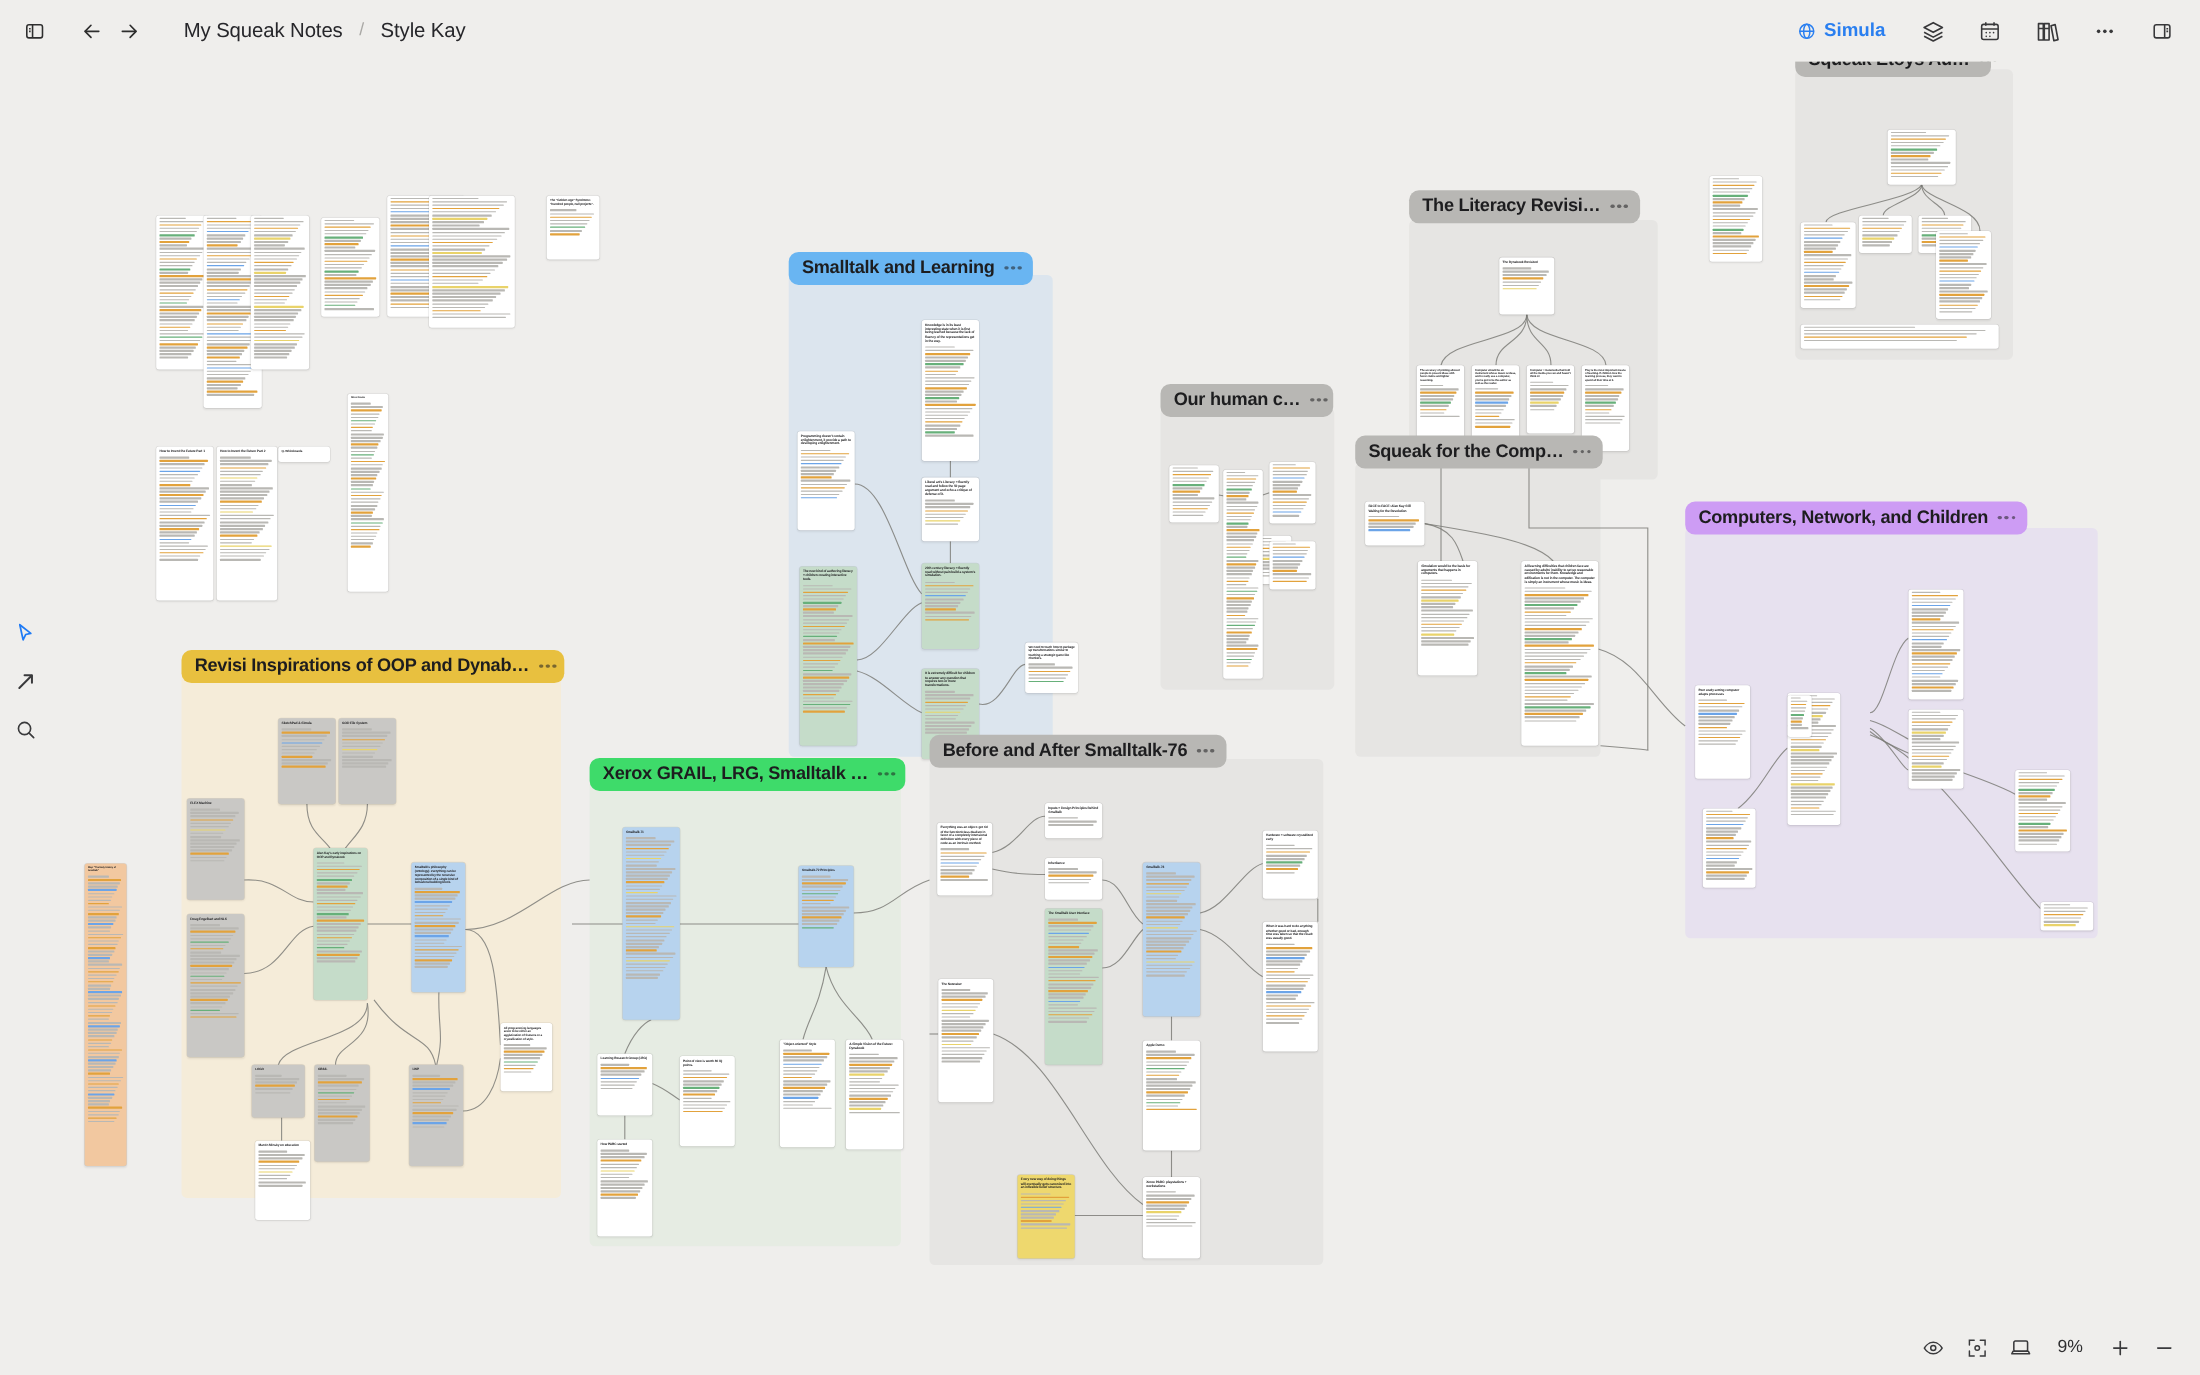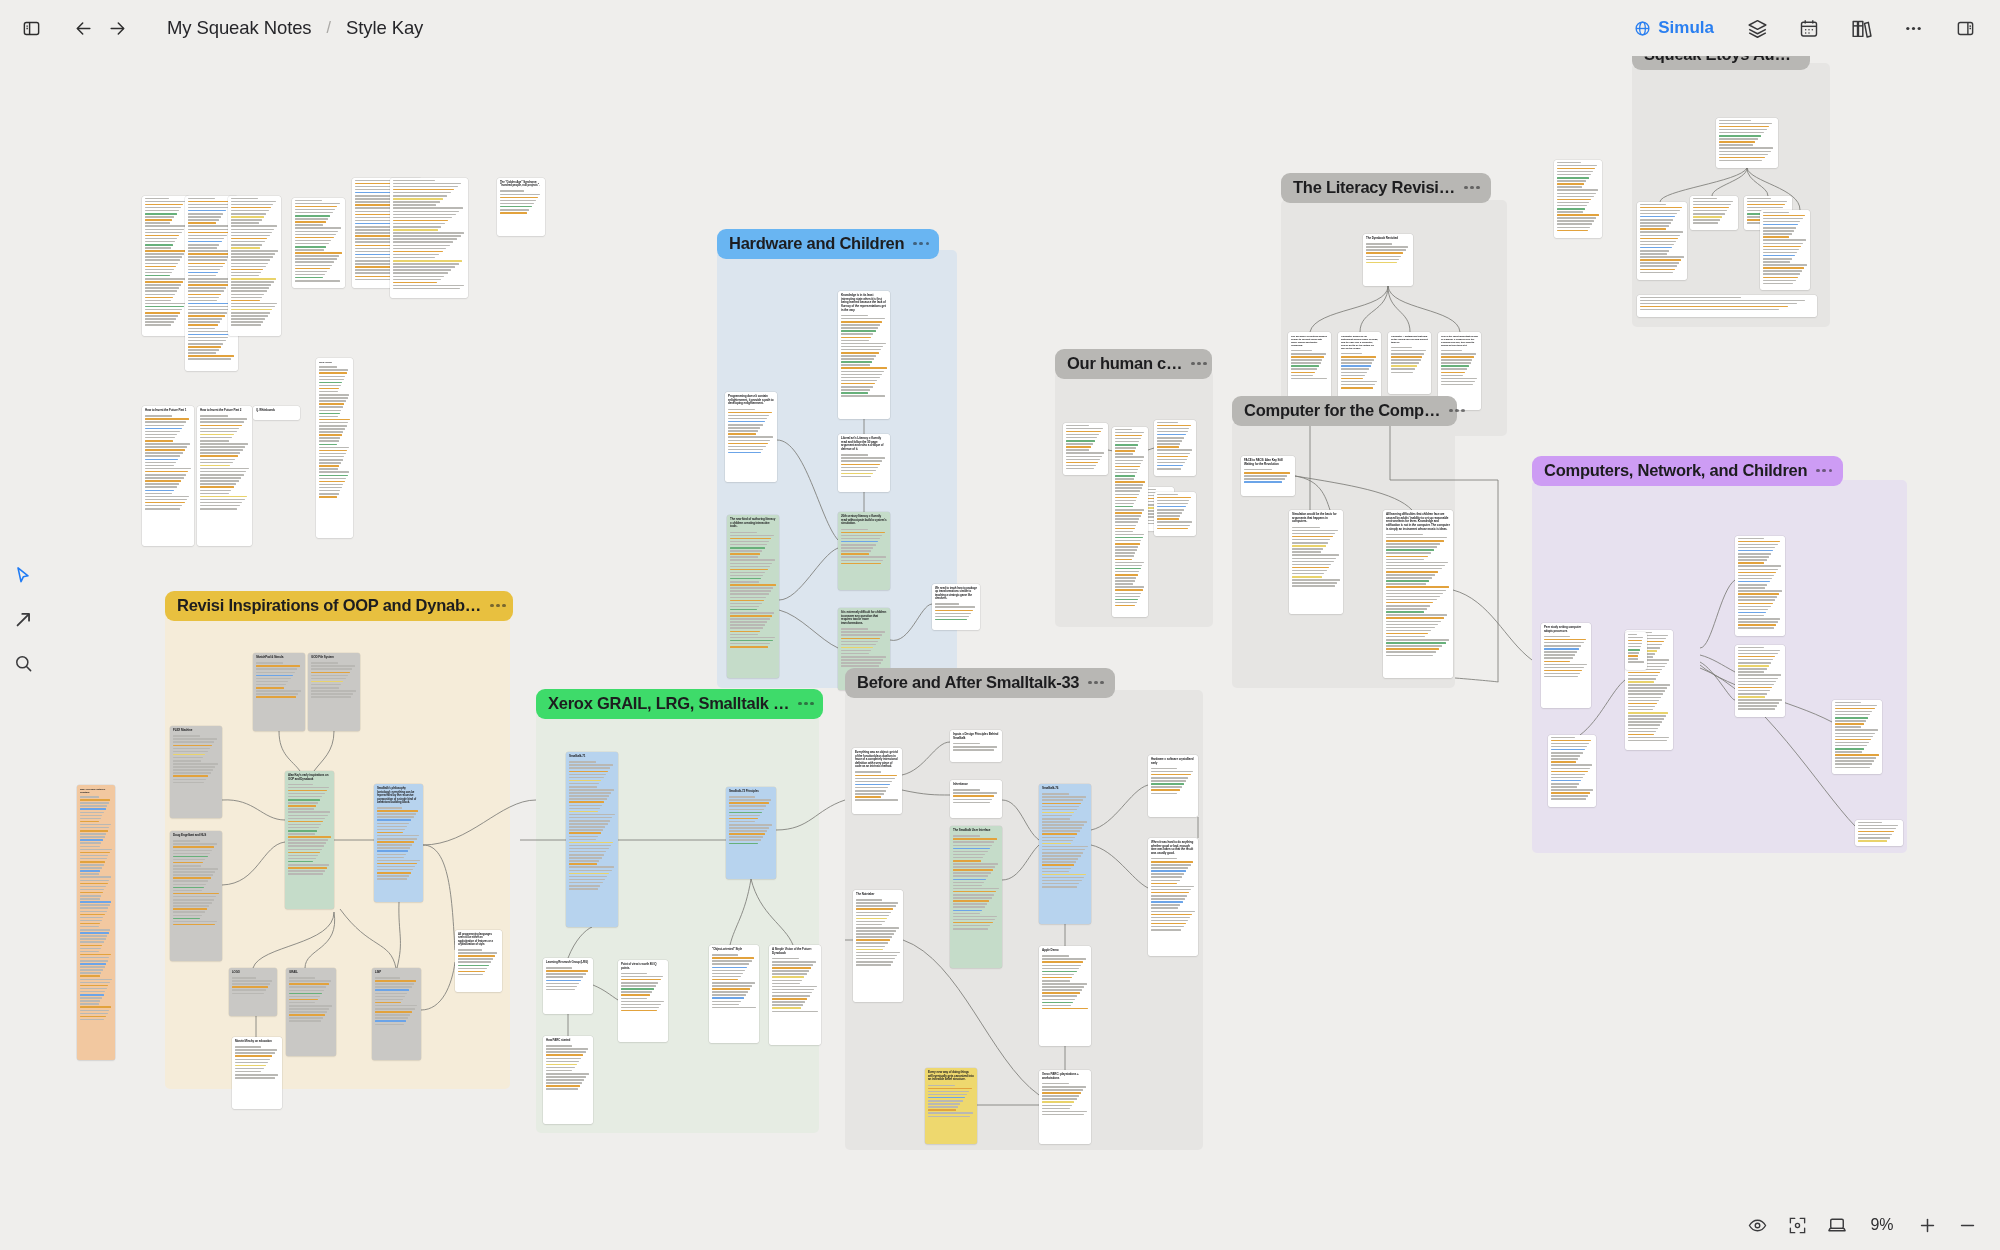--- a/index.html
+++ b/index.html
@@ -236,30 +236,30 @@
         <div class="section-title" style="left: 536px; top: 689px; background: rgb(62, 219, 106); max-width: 287px;">
           <span>Xerox GRAIL, LRG, Smalltalk …</span>
           <span class="dots">
             <i></i>
             <i></i>
             <i></i>
           </span>
         </div>
         <div class="section" style="left: 717px; top: 250px; width: 240px; height: 438px; background: rgb(220, 229, 238);"></div>
         <div class="section-title" style="left: 717px; top: 229px; background: rgb(105, 181, 242); max-width: 222px;">
-          <span>Hardware and Children</span>
+          <span>Smalltalk and Learning</span>
           <span class="dots">
             <i></i>
             <i></i>
             <i></i>
           </span>
         </div>
         <div class="section" style="left: 845px; top: 690px; width: 358px; height: 460px; background: rgb(230, 229, 227);"></div>
         <div class="section-title" style="left: 845px; top: 668px; background: rgb(184, 183, 180); max-width: 278px;">
-          <span>Before and After Smalltalk-33</span>
+          <span>Before and After Smalltalk-76</span>
           <span class="dots">
             <i></i>
             <i></i>
             <i></i>
           </span>
         </div>
         <div class="section" style="left: 1055px; top: 371px; width: 158px; height: 256px; background: rgb(230, 229, 227);"></div>
         <div class="section-title" style="left: 1055px; top: 349px; background: rgb(184, 183, 180); max-width: 157px;">
           <span>Our human c…</span>
           <span class="dots">
@@ -272,21 +272,21 @@
         <div class="section-title" style="left: 1281px; top: 173px; background: rgb(184, 183, 180); max-width: 226px;">
           <span>The Literacy Revisi…</span>
           <span class="dots">
             <i></i>
             <i></i>
             <i></i>
           </span>
         </div>
         <div class="section" style="left: 1232px; top: 421px; width: 223px; height: 267px; background: rgb(230, 229, 227);"></div>
         <div class="section-title" style="left: 1232px; top: 396px; background: rgb(184, 183, 180); max-width: 225px;">
-          <span>Computer for the Comp…</span>
+          <span>Squeak for the Comp…</span>
           <span class="dots">
             <i></i>
             <i></i>
             <i></i>
           </span>
         </div>
         <div class="section" style="left: 1532px; top: 480px; width: 375px; height: 373px; background: rgb(231, 225, 239);"></div>
         <div class="section-title" style="left: 1532px; top: 456px; background: rgb(205, 156, 244); max-width: 318px;">
           <span>Computers, Network, and Children</span>
           <span class="dots">

